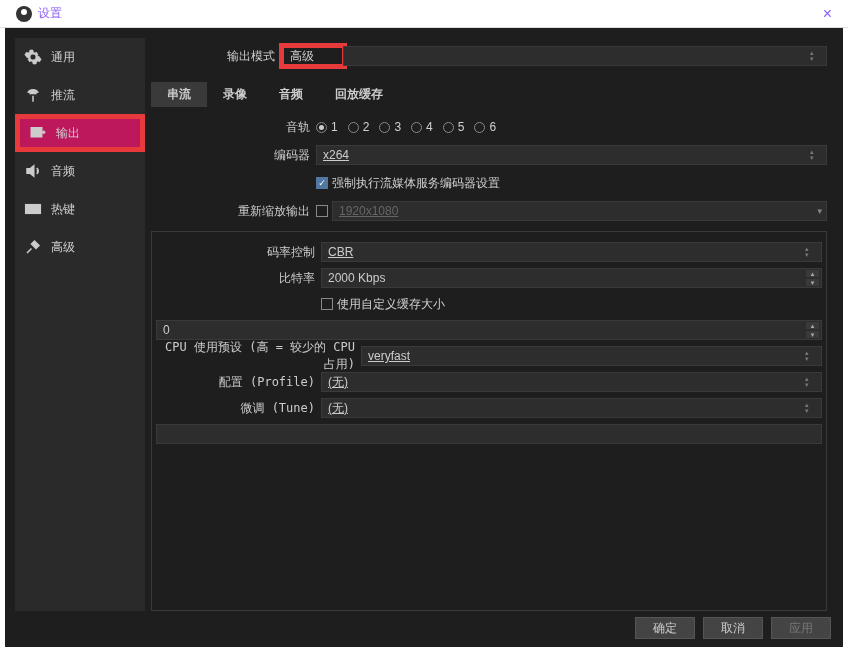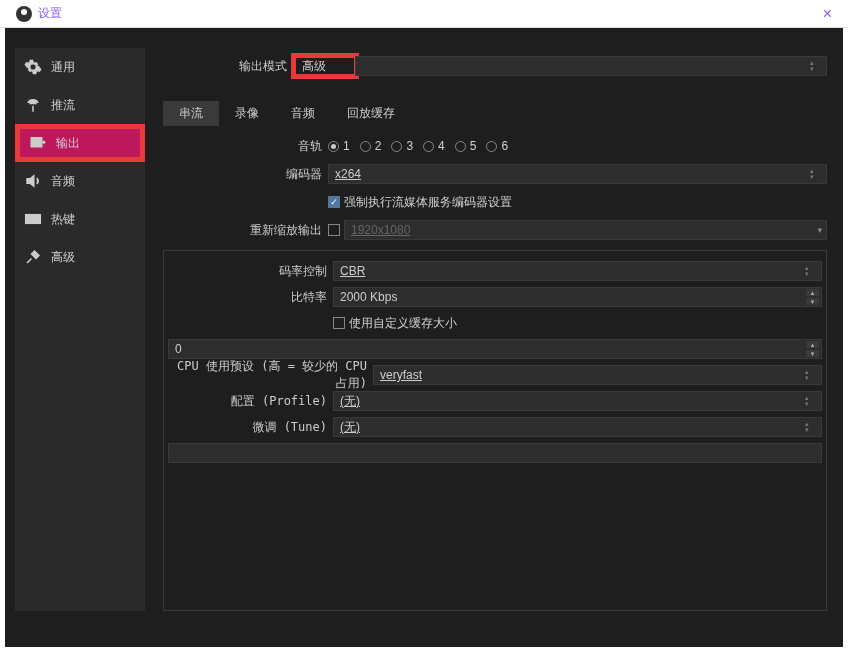--- a/index.html
+++ b/index.html
@@ -3,36 +3,36 @@
 <meta charset="utf-8">
 <style>
 * { margin:0; padding:0; box-sizing:border-box; font-family:"Microsoft YaHei",sans-serif; }
 body { background:#fff; font-size:12px; color:#d0d0d0; }
 .window { width:848px; height:652px; background:#fff; position:relative; }
 .titlebar { height:28px; background:#fff; display:flex; align-items:center; padding:0 16px; color:#8b5cf6; font-size:12px; border-bottom:1px solid #ddd; }
 .titlebar .logo { width:16px; height:16px; border-radius:50%; background:#333; margin-right:6px; position:relative; }
 .titlebar .logo::after { content:""; position:absolute; width:6px; height:6px; background:#fff; border-radius:50%; top:3px; left:5px; }
 .titlebar .close { margin-left:auto; font-size:16px; cursor:pointer; }
 .dark { position:absolute; left:5px; top:28px; right:5px; bottom:5px; background:#1e1e1e; }
-.inner { display:flex; height:calc(100% - 36px); padding:20px 10px 0 10px; gap:12px; }
+.inner { display:flex; height:calc(100% - 36px); padding:10px 10px 0 10px; gap:0; }
 .sidebar { width:130px; background:#2a2a2a; display:flex; flex-direction:column; }
 .side-item { display:flex; align-items:center; height:38px; padding:0 8px; cursor:pointer; gap:8px; }
 .side-item.active { background:#be185d; }
 .side-item .icn { width:20px; display:flex; justify-content:center; color:#ccc; }
 .side-item .icn svg { width:18px; height:18px; fill:#ccc; stroke:#ccc; }
 .highlight-red { border:5px solid #e83a3a; }
 .main { flex:1; background:#1e1e1e; display:flex; flex-direction:column; padding:4px 6px 0 6px; }
 .row { display:flex; align-items:center; height:24px; margin:2px 0; }
 .row .lbl { width:165px; text-align:right; padding-right:6px; font-size:12px; color:#ccc; font-family:"SimSun","Microsoft YaHei",monospace; }
 .row .ctl { flex:1; display:flex; align-items:center; }
 .dropdown { flex:1; height:20px; background:#2d2d2d; border:1px solid #3a3a3a; display:flex; align-items:center; padding:0 6px; font-size:12px; color:#ccc; position:relative; font-family:"SimSun",monospace;text-decoration:underline; }
 .dropdown.dim { color:#666; }
 .dropdown .arrows { position:absolute; right:2px; top:0; bottom:0; width:14px; display:flex; flex-direction:column; justify-content:center; font-size:7px; line-height:6px; color:#777; }
 .dropdown .single-arrow { position:absolute; right:4px; font-size:9px; color:#888; }
-.tabs { display:flex; background:#1e1e1e; margin:21px 0 6px 0; }
+.tabs { display:flex; background:#1e1e1e; margin:12px 0 6px 0;font-weight:bold; }
 .tab { padding:4px 16px; font-size:12px; color:#ccc; cursor:pointer; }
 .tab.active { background:#3a3a3a; }
 .radios { display:flex; gap:10px; align-items:center; }
 .radio { display:flex; align-items:center; gap:4px; cursor:pointer; }
 .radio .c { width:11px; height:11px; border-radius:50%; border:1px solid #888; display:inline-block; position:relative; }
 .radio.sel .c::after { content:""; position:absolute; inset:2px; background:#ccc; border-radius:50%; }
 .chk { width:12px; height:12px; border:1px solid #888; display:inline-flex; align-items:center; justify-content:center; margin-right:4px; background:transparent; }
 .chk.on { background:#5078a0; border-color:#5078a0; }
 .chk.on::after { content:"✓"; font-size:9px; color:#fff; line-height:1; }
 .section { border:1px solid #3a3a3a; margin:6px 0 0 0; padding:6px 4px; flex:1; overflow:hidden; }
@@ -256,14 +256,19 @@
               </div>
           </div>
           <div class="row">
             <div class="ctl">
                 <input class="txtinput" value="" style="">
               </div>
           </div>
         </div>
       </div>
     </div>
+    <div class="footer">
+      <button class="btn">确定</button>
+      <button class="btn">取消</button>
+      <button class="btn dis">应用</button>
+    </div>
   </div>
 </div>
 
 </body></html>

